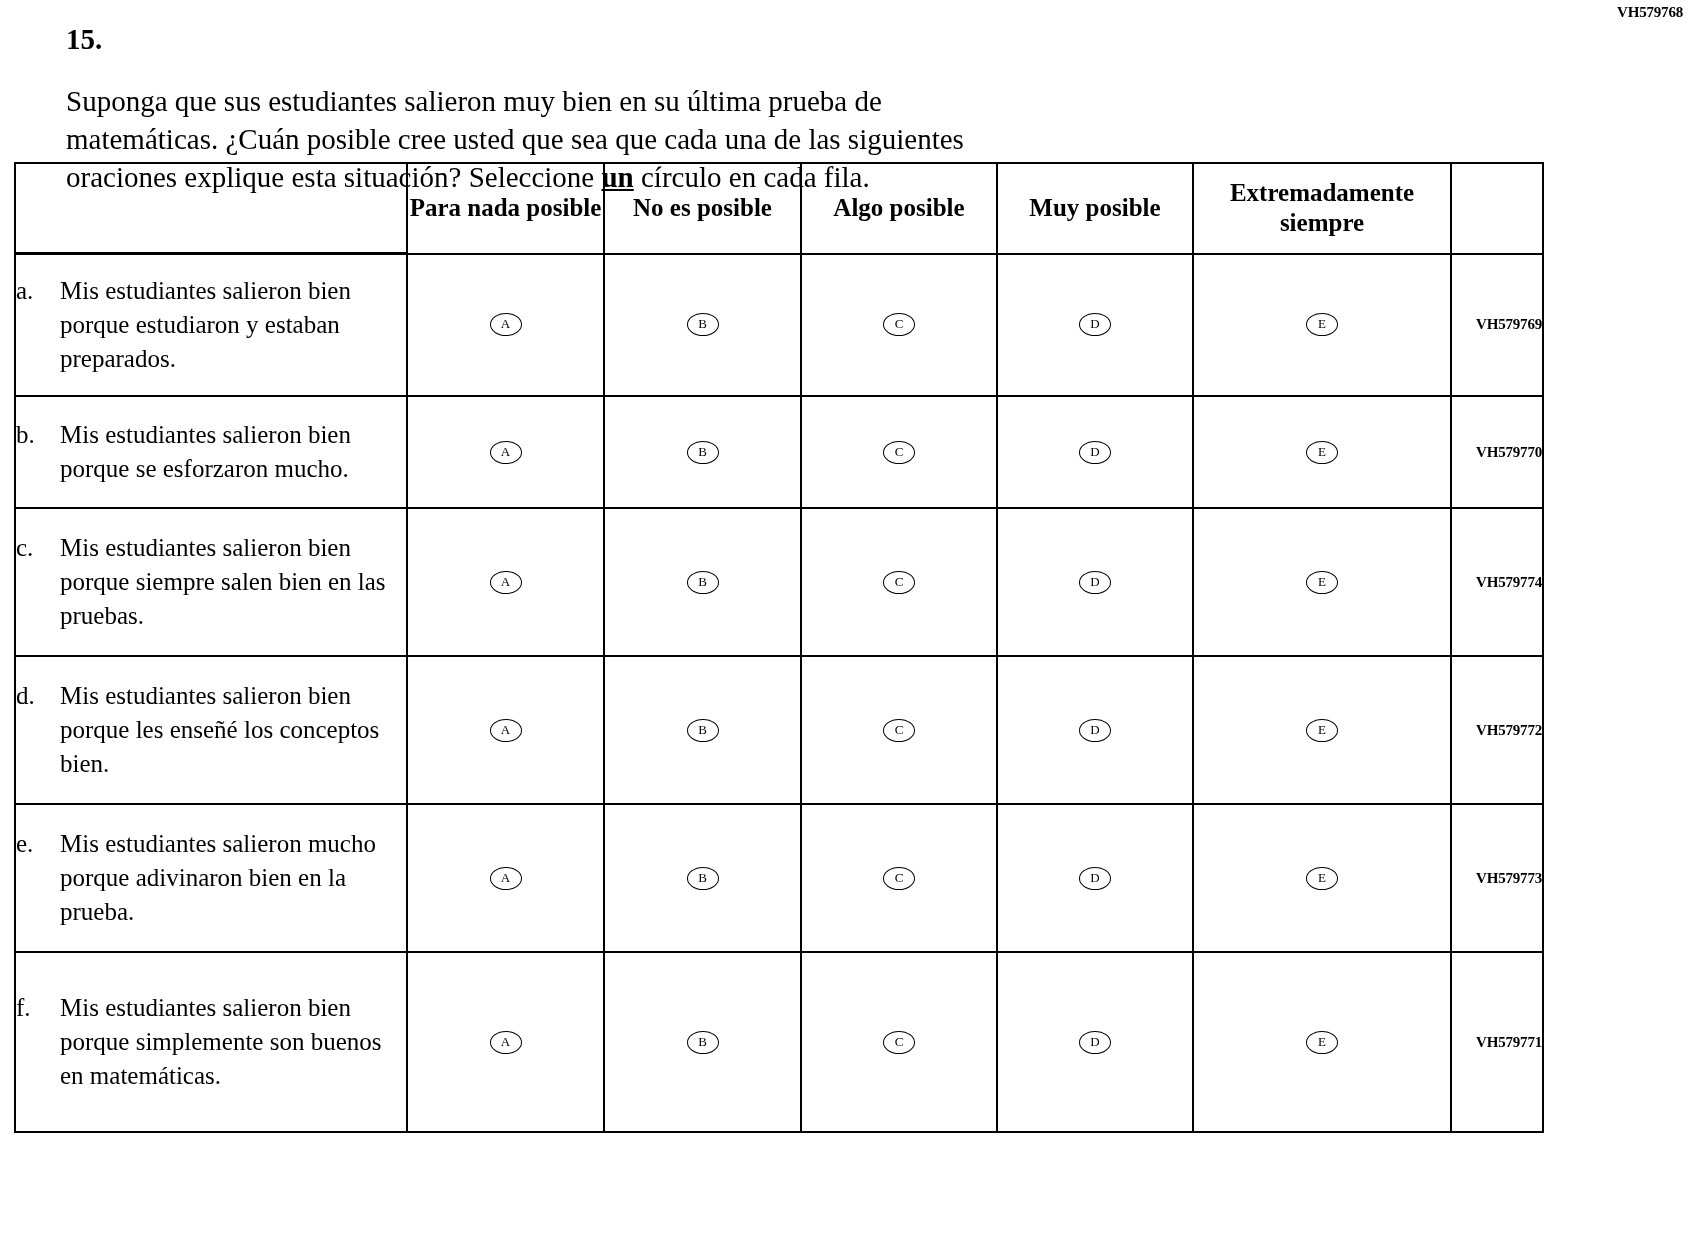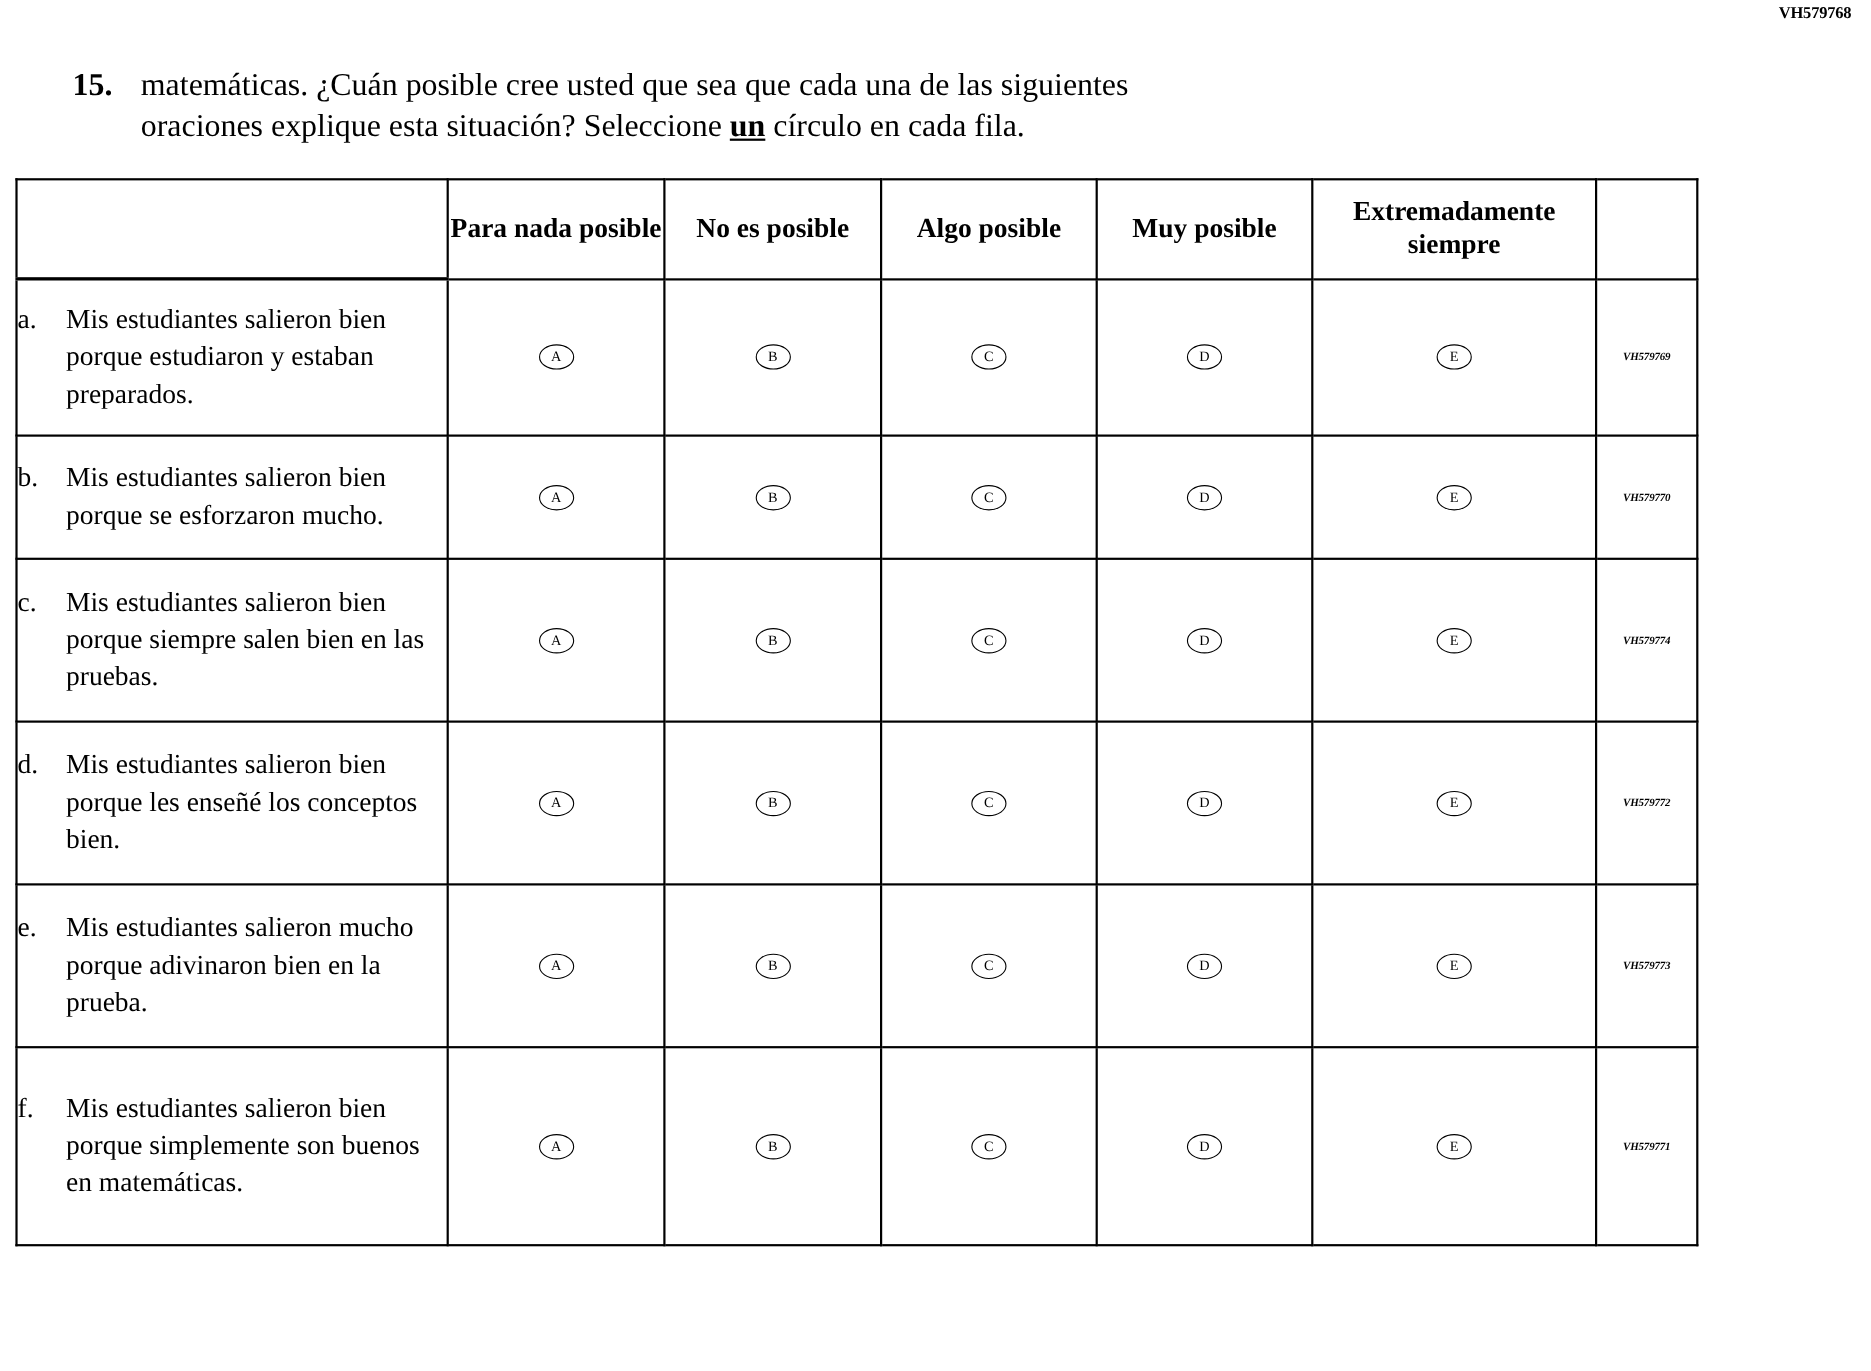--- a/index.html
+++ b/index.html
@@ -34,21 +34,22 @@
     letter-spacing: -0.2px;
   }
 
   
   .stem {
     position: absolute;
     left: 66px;
     top: 20px;
     width: 1360px;
     display: flex;
-    align-items: center;
+    align-items: flex-start;
+    flex-direction: column;
   }
   .stem-number {
     font-weight: bold;
     font-size: 29px;
     line-height: 38px;
     width: 62px;
     flex: 0 0 62px;
   }
   .stem-text {
     font-size: 29px;
@@ -127,47 +128,46 @@
     border: 1.6px solid #000000;
     border-radius: 50%;
     font-size: 13px;
     line-height: 20px;
     text-align: center;
     font-family: "Liberation Serif", serif;
     letter-spacing: 0;
   }
 
   td.id-cell {
-    text-align: center;
+    text-align: right;
     vertical-align: middle;
-    font-size: 10px;
+    font-size: 15px;
     font-weight: bold;
     letter-spacing: -0.2px;
-    font-style: italic;
   }
 
   
   tr.r-a td { height: 140px; }
   tr.r-b td { height: 110px; }
   tr.r-c td { height: 146px; }
   tr.r-d td { height: 146px; }
   tr.r-e td { height: 146px; }
   tr.r-f td { height: 178px; }
 </style>
 </head>
 <body>
 
 <div class="page">
 
   <div class="top-id">VH579768</div>
 
   <div class="stem">
     <div class="stem-number">15.</div>
     <div class="stem-text">
-      <br>
+      <span>Suponga que sus estudiantes salieron muy bien en su última prueba de</span><br>
       <span>matemáticas. ¿Cuán posible cree usted que sea que cada una de las siguientes</span><br>
       <span>oraciones explique esta situación? Seleccione </span><b>un</b><span> círculo en cada fila.</span>
     </div>
   </div>
 
   <table class="matrix">
     <colgroup>
       <col class="c-stem">
       <col class="c-opt">
       <col class="c-opt-b">

